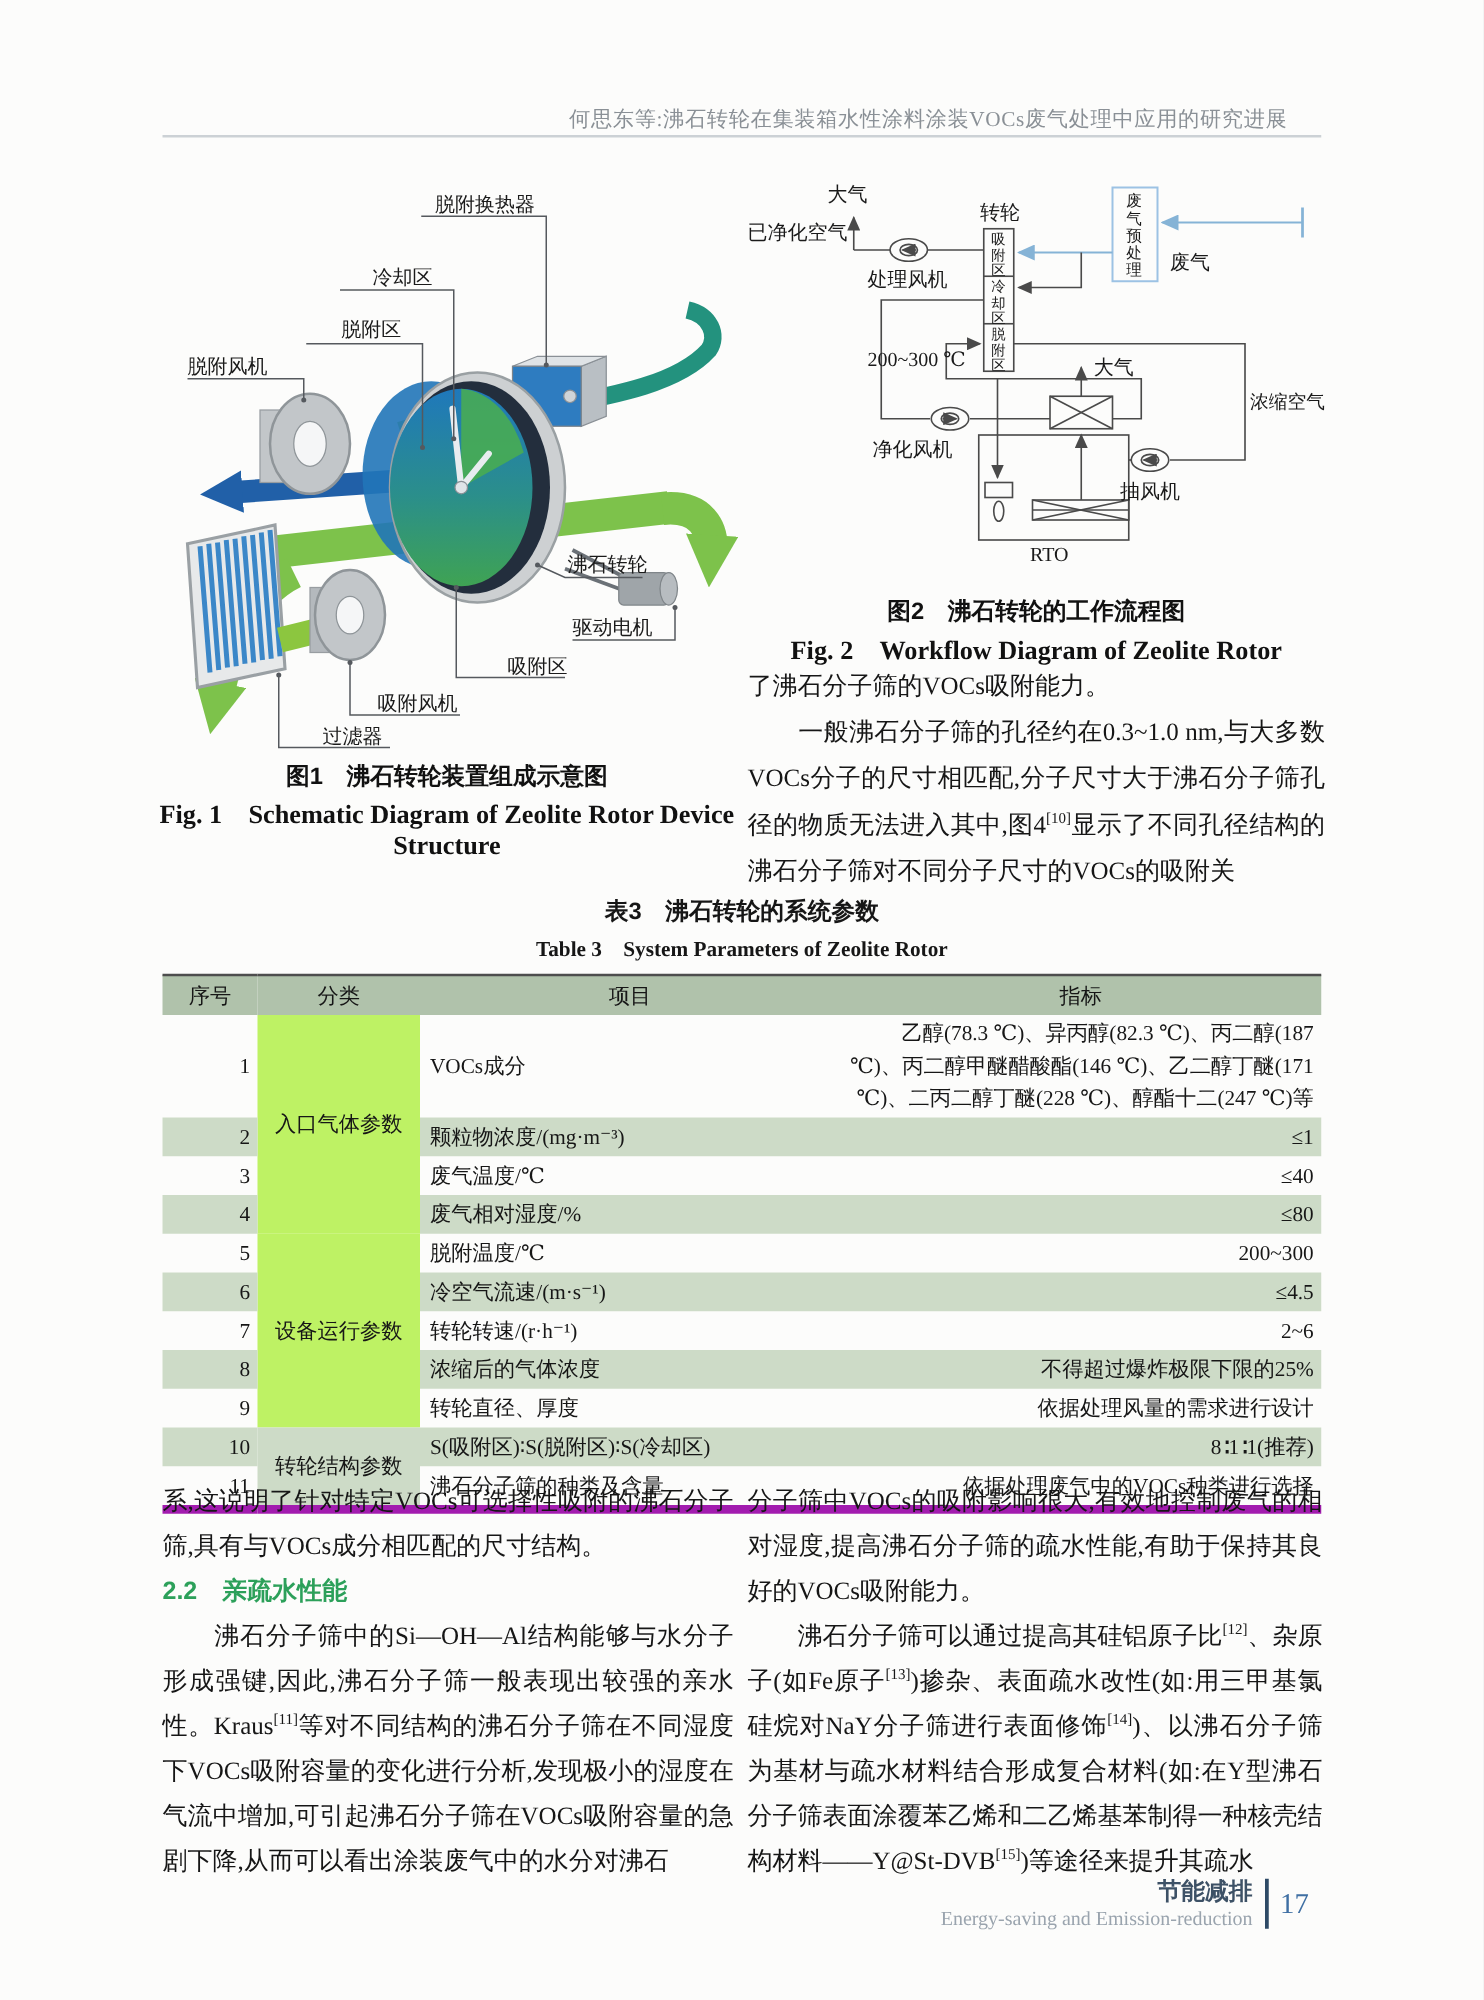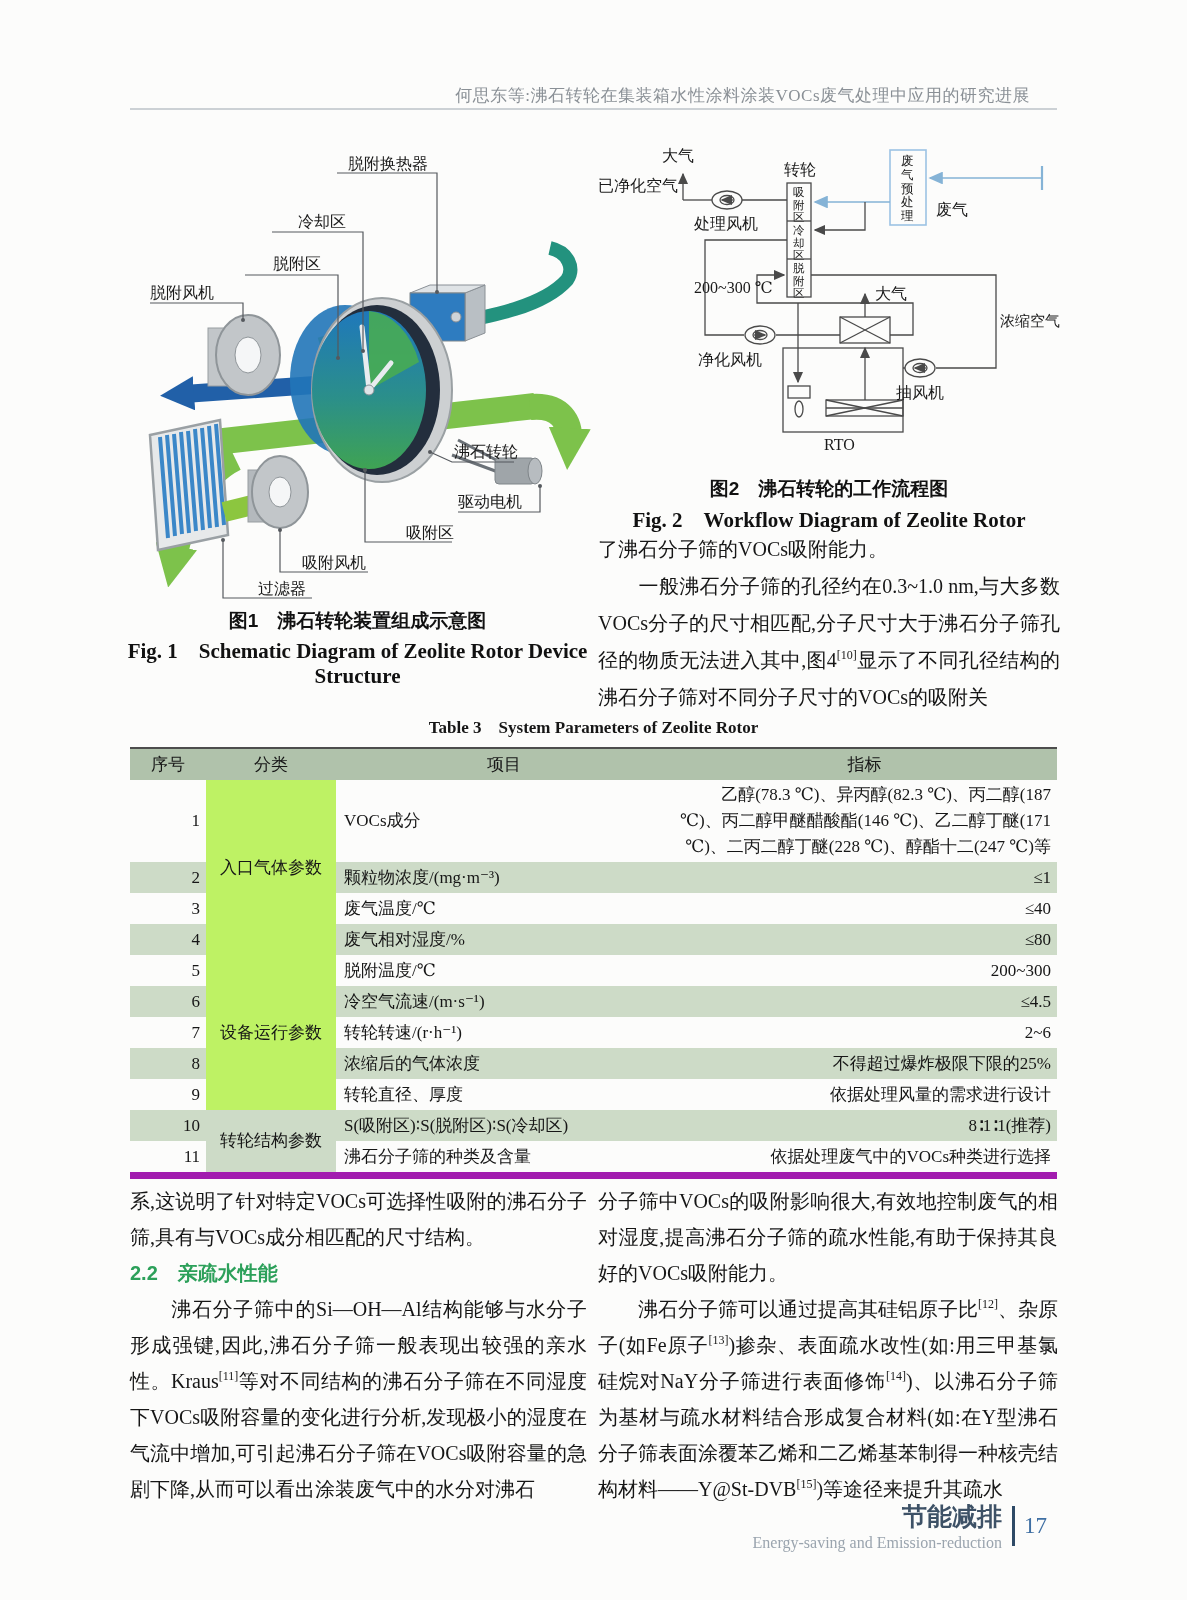--- a/index.html
+++ b/index.html
@@ -34,21 +34,21 @@
   
   .col{position:absolute;top:1183px;width:460px;font-size:20px;line-height:36px;text-align:justify;}
   .col p{margin:0;}
   .col-left{left:130px;width:457px;}
   .col-right{left:598px;}
   .sec-head{font-family:"Liberation Sans","DejaVu Sans",sans-serif;font-weight:bold;color:#2ca05a;
             font-size:20px;margin:2px 0 2px 0;text-align:left;}
   
   .footer{position:absolute;top:1500px;right:140px;display:flex;align-items:center;}
   .f-txt{text-align:right;}
-  .f-zh{font-family:Liberation Serif, serif;font-weight:bold;font-size:25px;color:#3d5166;}
+  .f-zh{font-family:Liberation Serif, serif;font-weight:bold;font-size:19px;color:#3d5166;}
   .f-en{font-size:16px;color:#9aa4ae;margin-top:1px;}
   .f-bar{width:3px;height:40px;background:#2e4a66;margin:0 9px 0 10px;}
   .f-page{font-size:23px;color:#3f6fa3;}
   svg .lead{stroke:#55595e;stroke-width:1.2;fill:none;}
 </style>
 </head>
 <body>
 
 <div class="page">
 
@@ -254,20 +254,21 @@
     <div class="cap-zh" style="top:344px">图2　沸石转轮的工作流程图</div>
     <div class="cap-en" style="top:374px">Fig. 2　Workflow Diagram of Zeolite Rotor</div>
   </div>
 
   <div class="intro-col">
     <p>了沸石分子筛的VOCs吸附能力。</p>
     <p>　　一般沸石分子筛的孔径约在0.3~1.0 nm,与大多数VOCs分子的尺寸相匹配,分子尺寸大于沸石分子筛孔径的物质无法进入其中,图4<sup>[10]</sup>显示了不同孔径结构的沸石分子筛对不同分子尺寸的VOCs的吸附关</p>
   </div>
 
   <div class="tbl-zone">
+    <div class="tbl-title-zh">表3　沸石转轮的系统参数</div>
     <div class="tbl-title-en">Table 3　System Parameters of Zeolite Rotor</div>
     <table class="sys">
       <thead>
         <tr>
           <th class="c-no">序号</th>
           <th class="c-cat">分类</th>
           <th class="c-item">项目</th>
           <th>指标</th>
         </tr>
       </thead>

